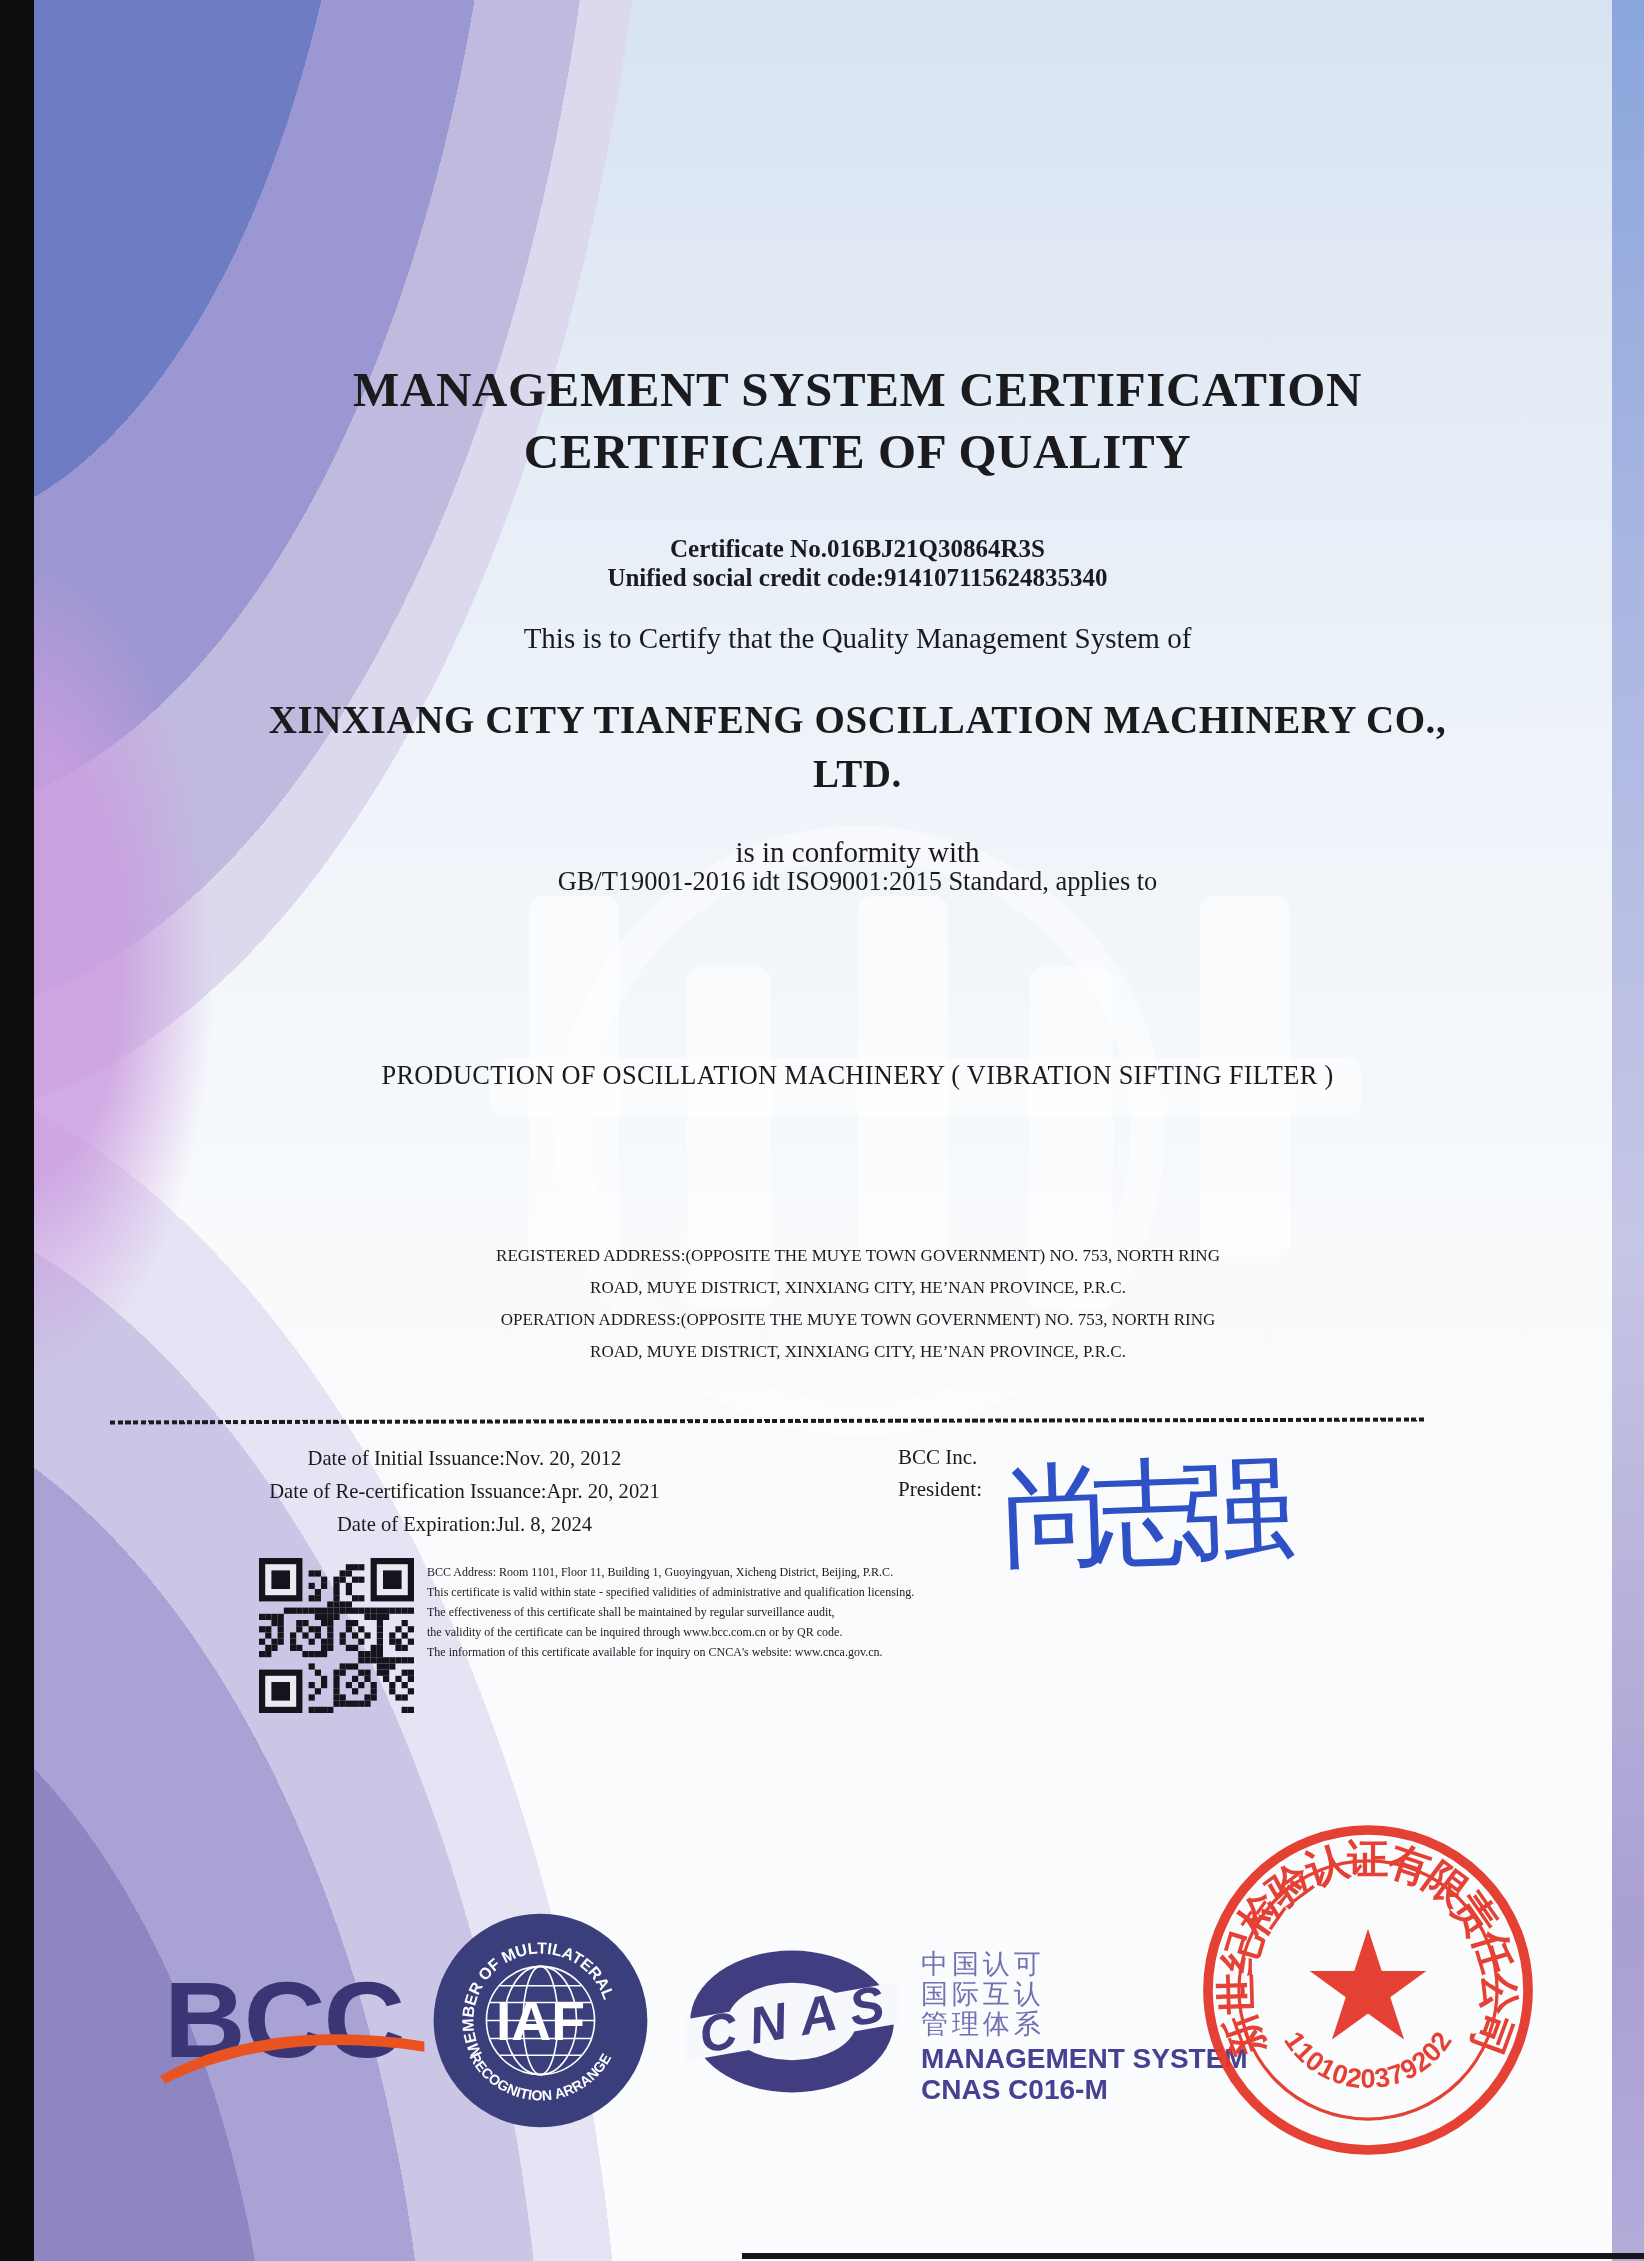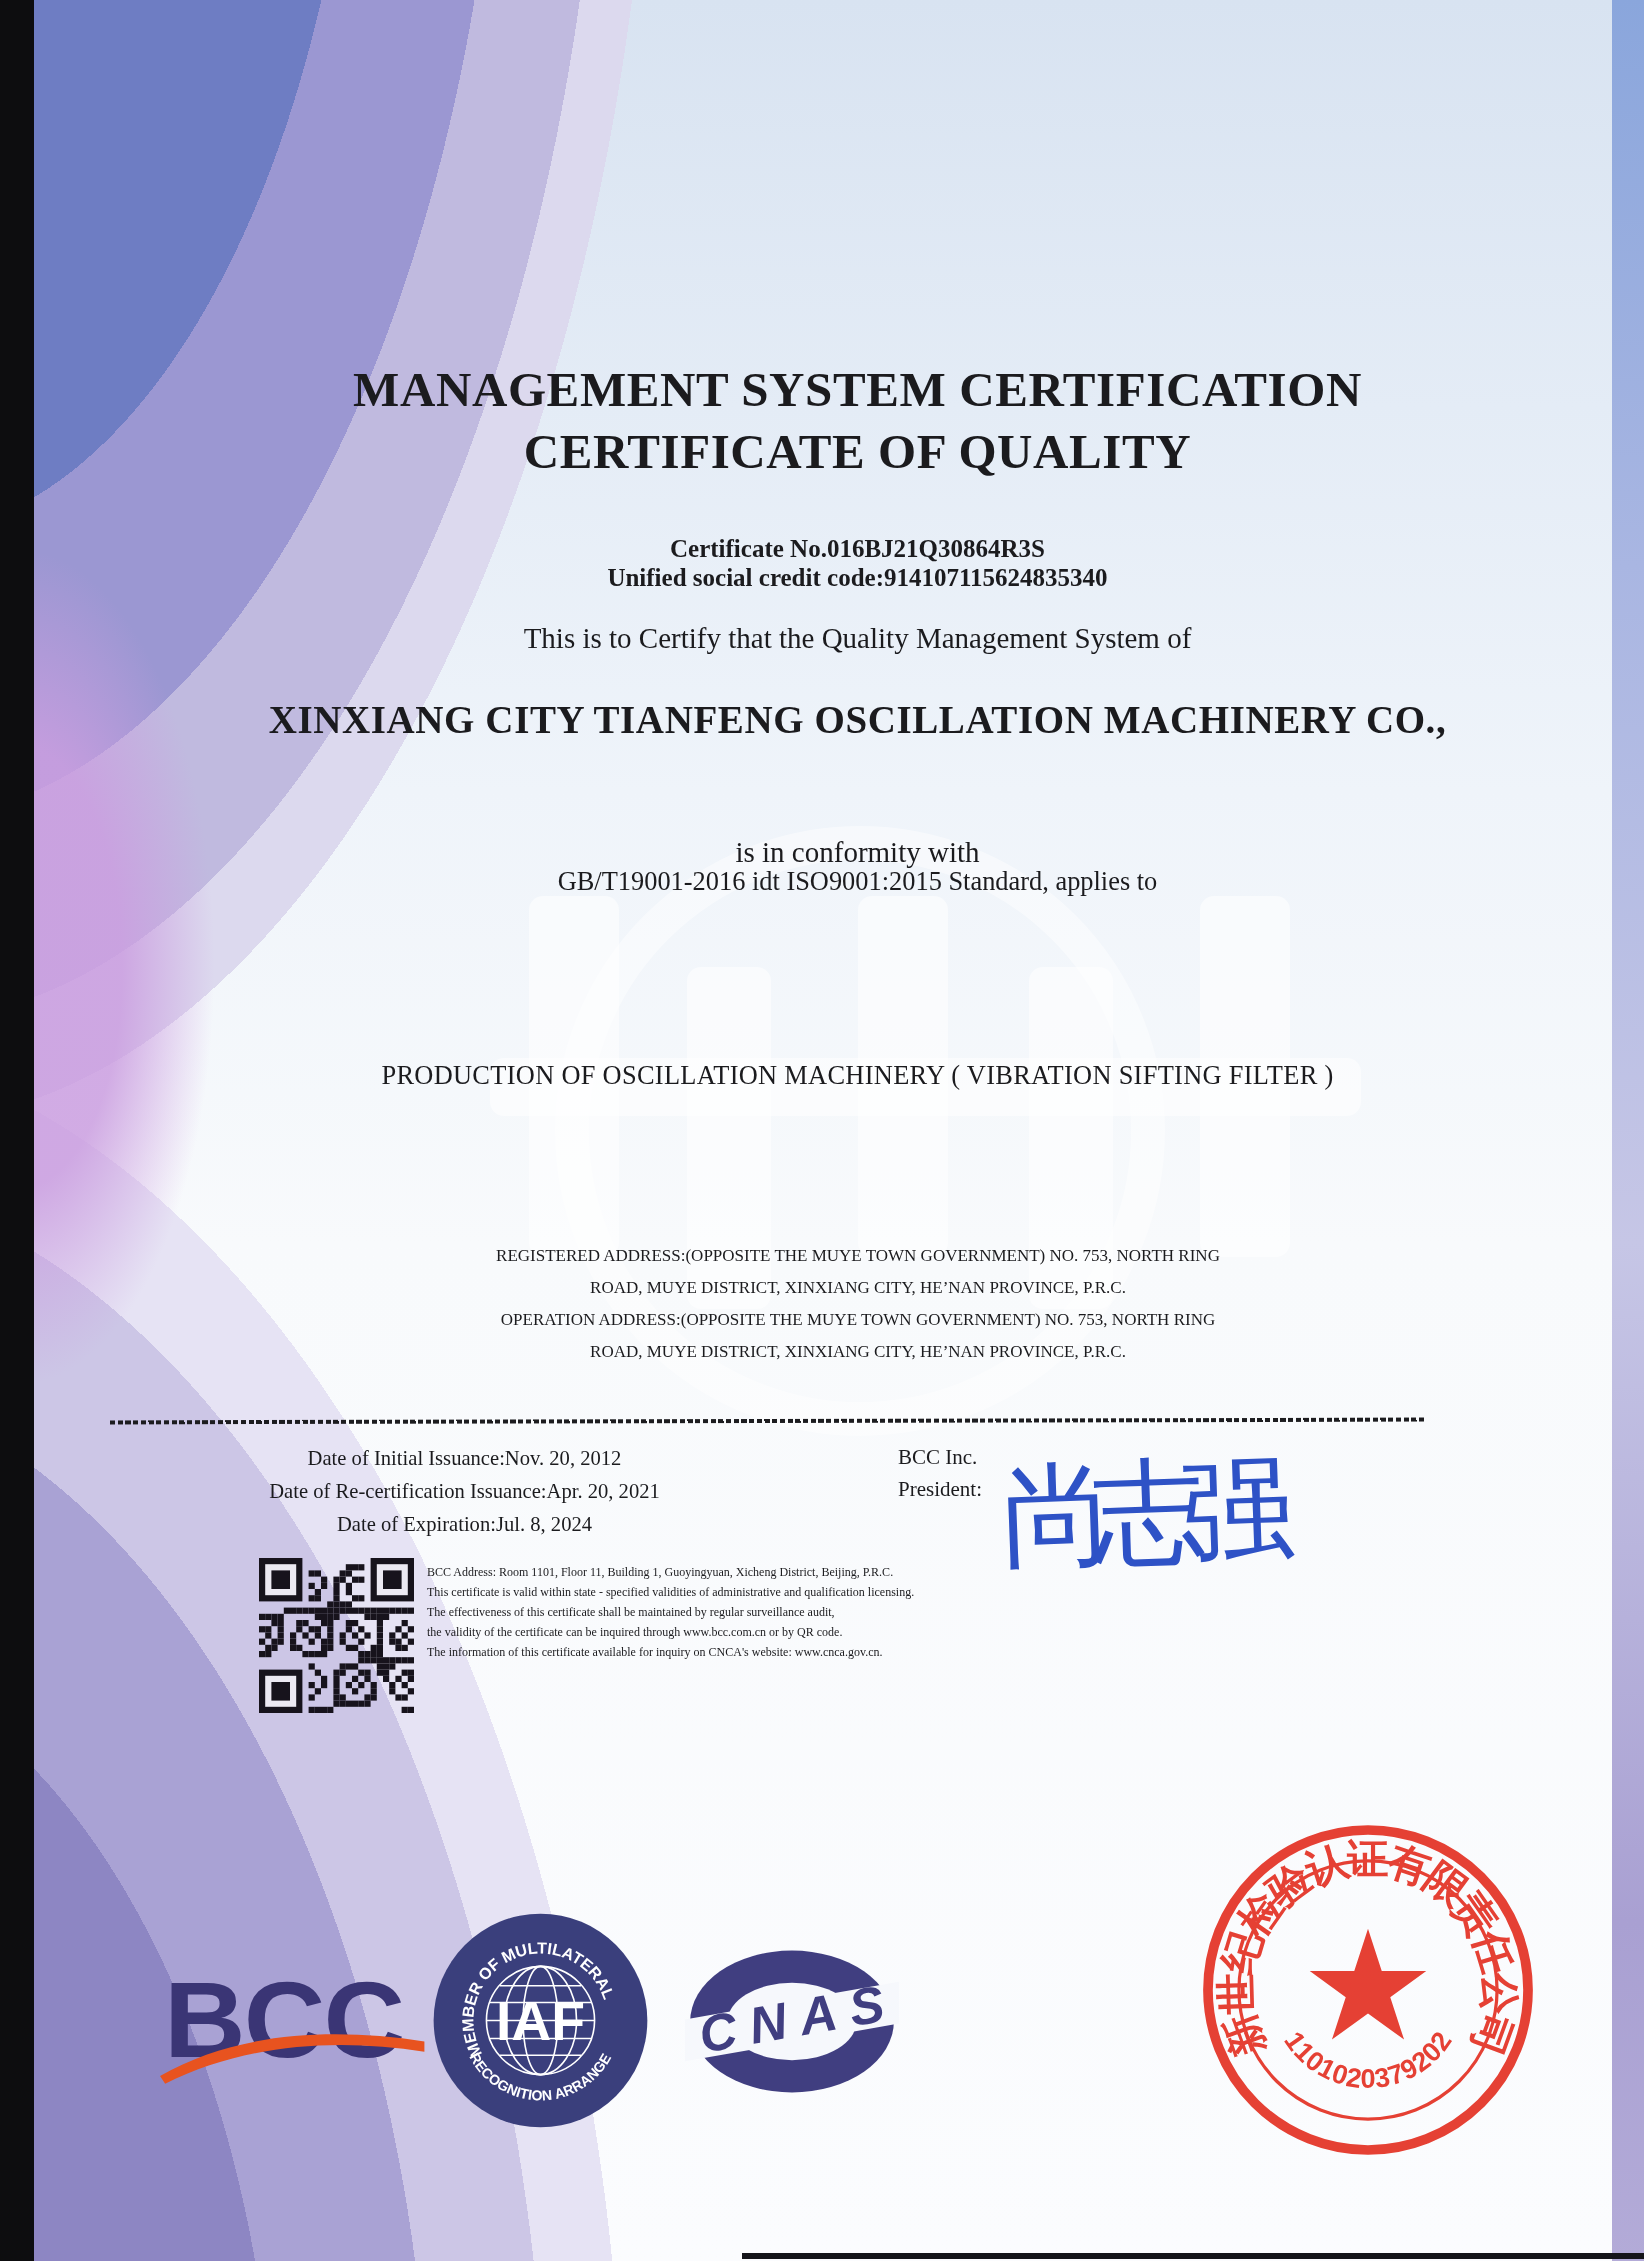--- a/index.html
+++ b/index.html
@@ -64,20 +64,21 @@
 
   <div class="abs center certno" style="left:135px;top:534px;width:1445px;">
     <div>Certificate No.016BJ21Q30864R3S</div>
     <div>Unified social credit code:914107115624835340</div>
   </div>
 
   <div class="abs center plain39" style="left:135px;top:622px;width:1445px;">This is to Certify that the Quality Management System of</div>
 
   <div class="abs center company" style="left:135px;top:693px;width:1445px;">
     <div>XINXIANG CITY TIANFENG OSCILLATION MACHINERY CO.,</div>
+    <div>LTD.</div>
   </div>
 
   <div class="abs center plain39" style="left:135px;top:836px;width:1445px;">is in conformity with</div>
   <div class="abs center standard" style="left:135px;top:866px;width:1445px;">GB/T19001-2016 idt ISO9001:2015 Standard, applies to</div>
 
   <div class="abs center scope" style="left:135px;top:1060px;width:1445px;">PRODUCTION OF OSCILLATION MACHINERY ( VIBRATION SIFTING FILTER )</div>
 
   <div class="abs center addr" style="left:271px;top:1240px;width:1174px;">
     <div>REGISTERED ADDRESS:(OPPOSITE THE MUYE TOWN GOVERNMENT) NO. 753, NORTH RING</div>
     <div>ROAD, MUYE DISTRICT, XINXIANG CITY, HE’NAN PROVINCE, P.R.C.</div>
@@ -348,20 +349,27 @@
 
   <svg class="abs" style="left:685px;top:1948px;" width="214" height="147" viewBox="0 0 332 228">
     <ellipse cx="166" cy="114" rx="158" ry="110" fill="#403e80"></ellipse>
     <ellipse cx="166" cy="114" rx="100" ry="60" fill="#f6f8fc"></ellipse>
     <g transform="rotate(-10 166 114)">
       <rect x="-30" y="82" width="392" height="64" fill="#f6f8fc"></rect>
       <text x="166" y="138" font-size="80" font-weight="bold" font-style="italic" fill="#403e80" text-anchor="middle" textLength="290">CNAS</text>
     </g>
   </svg>
 
+  <div class="abs" style="left:921px;top:1949px;width:361px;">
+    <div class="cn-lines">中国认可</div>
+    <div class="cn-lines">国际互认</div>
+    <div class="cn-lines">管理体系</div>
+    <div class="sys-line" style="margin-top:3.9px;">MANAGEMENT SYSTEM</div>
+    <div class="sys-line">CNAS C016-M</div>
+  </div>
 
   <svg class="abs" id="stamp-svg" style="left:1197px;top:1819px;opacity:0.95;" width="342" height="342" viewBox="0 0 530 530">
     <circle cx="265" cy="265" r="248" fill="none" stroke="#e4372a" stroke-width="15"></circle>
     <circle cx="265" cy="265" r="200" fill="none" stroke="#e4372a" stroke-width="5"></circle>
     <path d="M265,170 L286.3,235.6 L355.3,235.6 L299.5,276.2 L320.9,341.9 L265,301.3 L209.1,341.9 L230.5,276.2 L174.7,235.6 L243.7,235.6 Z" fill="#e4372a"></path>
     <g id="stamp-chars">
         <text x="93.97594301696472" y="327.2476660852718" transform="rotate(250 93.97594301696472 327.2476660852718)" font-size="64" font-weight="bold" text-anchor="middle" fill="#e4372a" class="stamp-char">新</text>
         <text x="83.0769950850395" y="270.2934188112464" transform="rotate(268.3333333333333 83.0769950850395 270.2934188112464)" font-size="64" font-weight="bold" text-anchor="middle" fill="#e4372a" class="stamp-char">世</text>
         <text x="90.64590875858102" y="212.80181164658157" transform="rotate(286.6666666666667 90.64590875858102 212.80181164658157)" font-size="64" font-weight="bold" text-anchor="middle" fill="#e4372a" class="stamp-char">纪</text>
         <text x="115.9143279394035" y="160.6090885841096" transform="rotate(305 115.9143279394035 160.6090885841096)" font-size="64" font-weight="bold" text-anchor="middle" fill="#e4372a" class="stamp-char">检</text>

